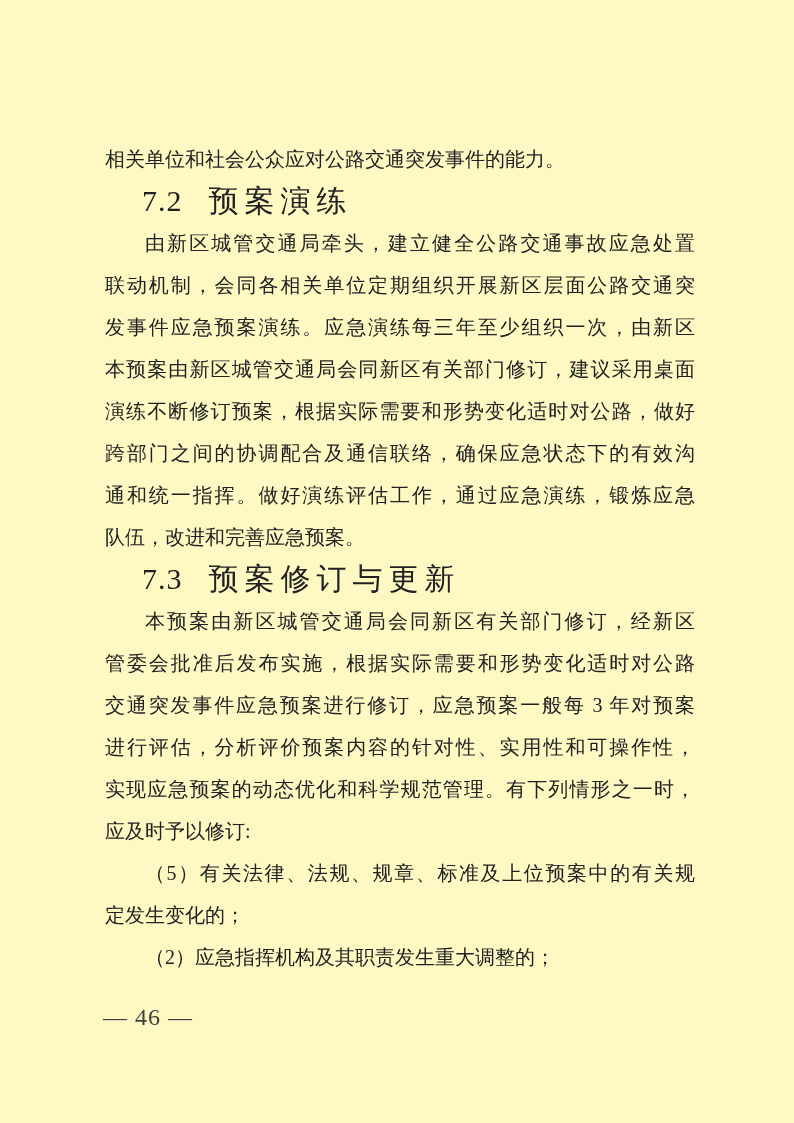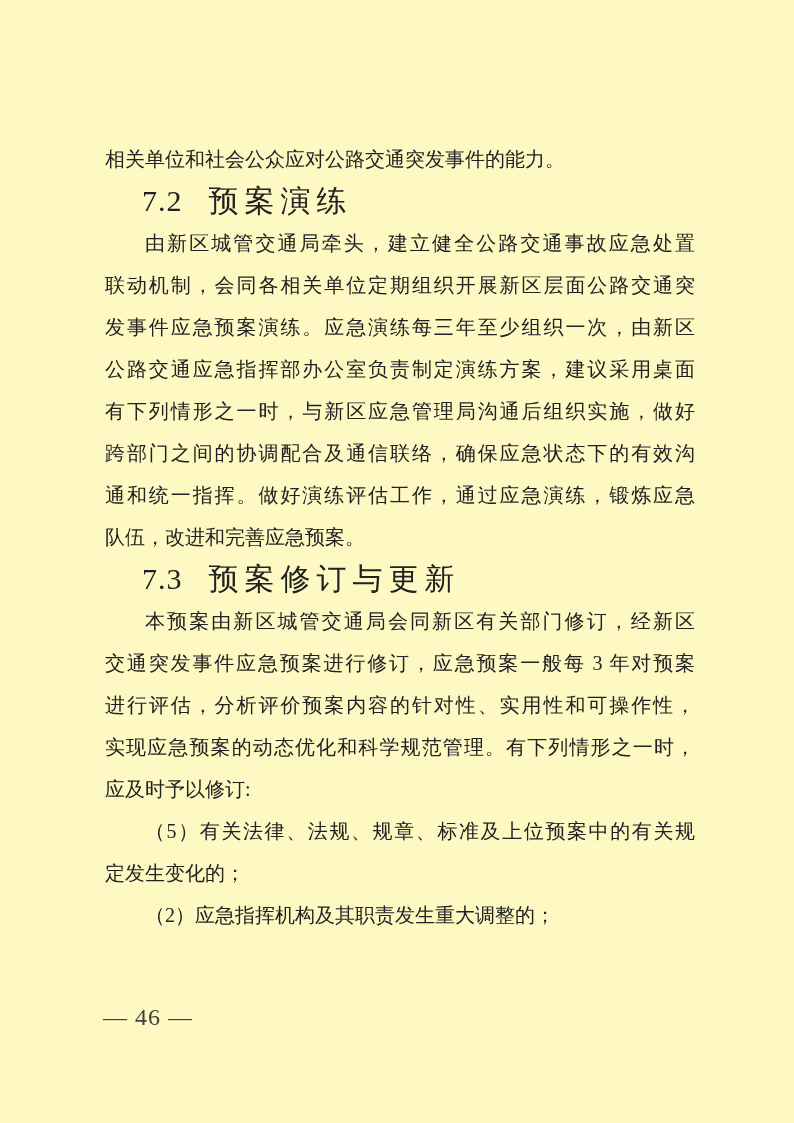--- a/index.html
+++ b/index.html
@@ -65,27 +65,28 @@
 </head>
 <body>
 
 <div class="page">
   <div class="content">
       <div class="line">相关单位和社会公众应对公路交通突发事件的能力。</div>
       <div class="heading"><span class="num">7.2</span><span class="title">预案演练</span></div>
       <div class="line justify indent">由新区城管交通局牵头，建立健全公路交通事故应急处置</div>
       <div class="line justify">联动机制，会同各相关单位定期组织开展新区层面公路交通突</div>
       <div class="line justify">发事件应急预案演练。应急演练每三年至少组织一次，由新区</div>
-      <div class="line justify">公路交通应急指挥部办公室负责制定演练方案，建议采用桌面</div>
-      <div class="line justify">有下列情形之一时，与新区应急管理局沟通后组织实施，做好</div>
+      <div class="line justify">本预案由新区城管交通局会同新区有关部门修订，建议采用桌面</div>
+      <div class="line justify">演练不断修订预案，根据实际需要和形势变化适时对公路，做好</div>
       <div class="line justify">跨部门之间的协调配合及通信联络，确保应急状态下的有效沟</div>
       <div class="line justify">通和统一指挥。做好演练评估工作，通过应急演练，锻炼应急</div>
       <div class="line">队伍，改进和完善应急预案。</div>
       <div class="heading"><span class="num">7.3</span><span class="title">预案修订与更新</span></div>
       <div class="line justify indent">本预案由新区城管交通局会同新区有关部门修订，经新区</div>
+      <div class="line justify">管委会批准后发布实施，根据实际需要和形势变化适时对公路</div>
       <div class="line justify">交通突发事件应急预案进行修订，应急预案一般每 3 年对预案</div>
       <div class="line justify">进行评估，分析评价预案内容的针对性、实用性和可操作性，</div>
       <div class="line justify">实现应急预案的动态优化和科学规范管理。有下列情形之一时，</div>
       <div class="line">应及时予以修订:</div>
       <div class="line justify indent">（5）有关法律、法规、规章、标准及上位预案中的有关规</div>
       <div class="line">定发生变化的；</div>
       <div class="line indent">（2）应急指挥机构及其职责发生重大调整的；</div>
     </div>
   <div class="footer">— 46 —</div>
 </div>

